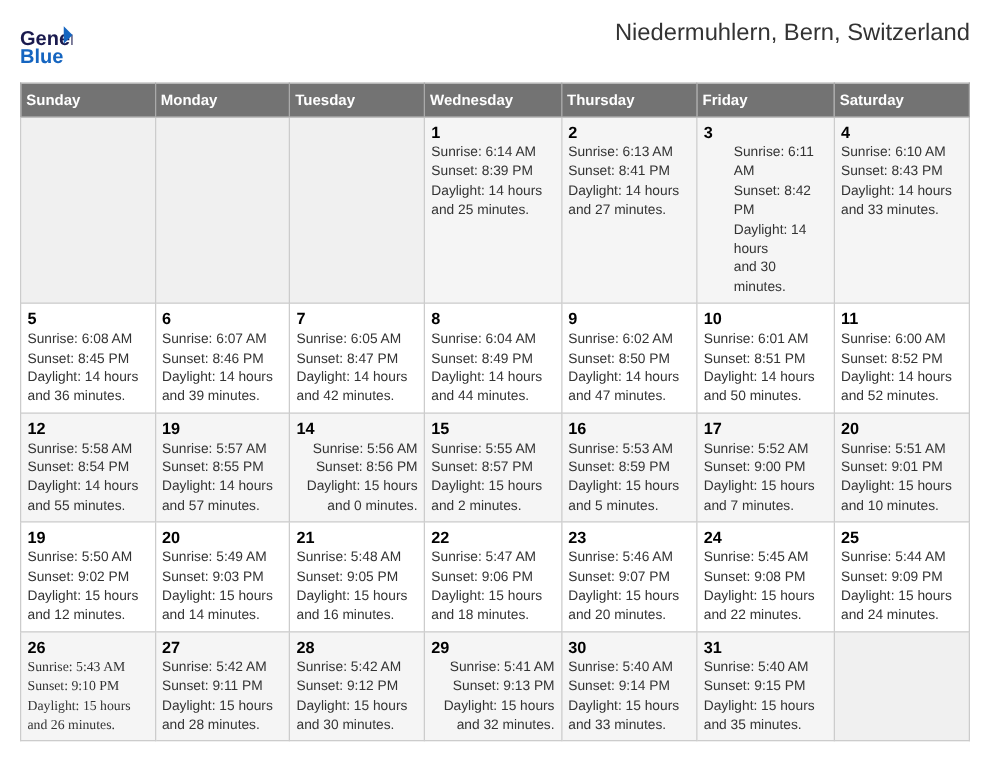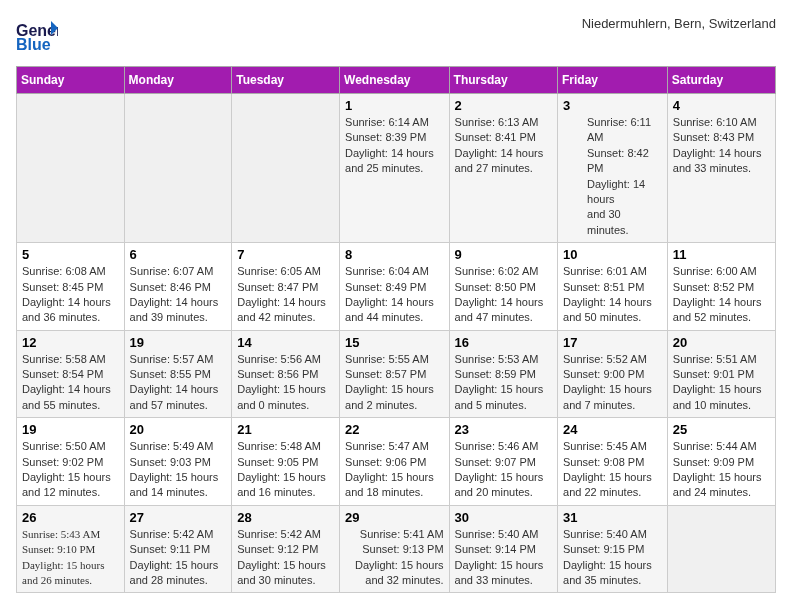--- a/index.html
+++ b/index.html
@@ -23,31 +23,31 @@
     }
     .title-area {
       text-align: right;
     }
     .month-year {
       font-size: 32px;
       font-weight: bold;
       color: #1a1a4e;
     }
     .location {
-      font-size: 13px;
+      font-size: 19px;
       color: #333;
       font-weight: normal;
     }
     table {
       width: 100%;
       border-collapse: collapse;
       font-size: 11px;
     }
     thead tr th {
-      background-color: #a21caf;
+      background-color: #737373;
       color: #fff;
       padding: 6px 4px;
       text-align: left;
       font-weight: bold;
       font-size: 12px;
       border: 1px solid #aaa;
     }
     tbody tr td {
       border: 1px solid #ccc;
       vertical-align: top;
@@ -201,21 +201,21 @@
         </td>
         <td>
           <span class="day-num">19</span>
           <div class="day-detail" style="white-space: pre-line;">Sunrise: 5:57 AM
 Sunset: 8:55 PM
 Daylight: 14 hours
 and 57 minutes.</div>
         </td>
         <td>
           <span class="day-num">14</span>
-          <div class="day-detail" style="white-space: pre-line;">Sunrise: 5:56 AM
+          <div class="day-detail" style="white-space: pre-line; text-align: right;">Sunrise: 5:56 AM
 Sunset: 8:56 PM
 Daylight: 15 hours
 and 0 minutes.</div>
         </td>
         <td>
           <span class="day-num">15</span>
           <div class="day-detail" style="white-space: pre-line;">Sunrise: 5:55 AM
 Sunset: 8:57 PM
 Daylight: 15 hours
 and 2 minutes.</div>

